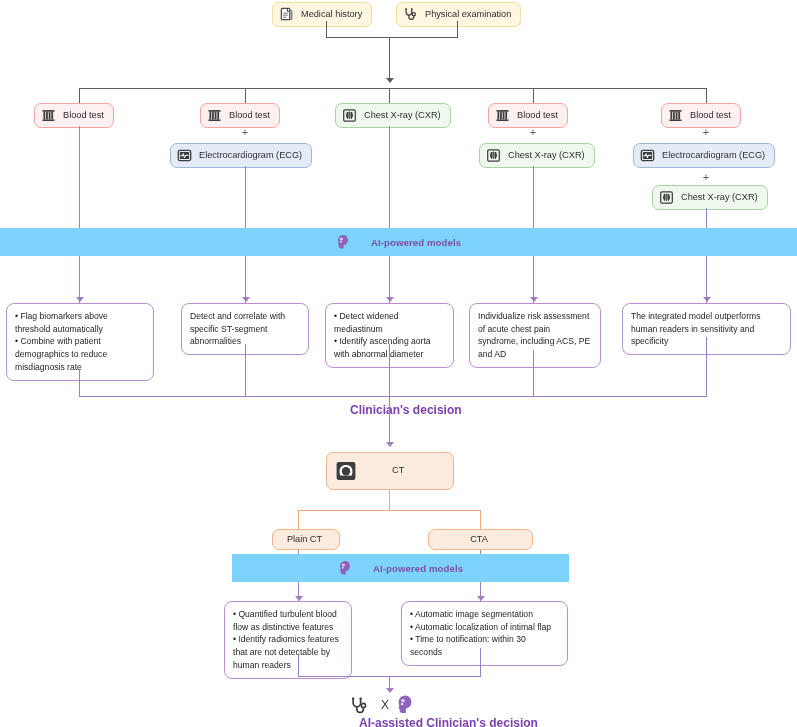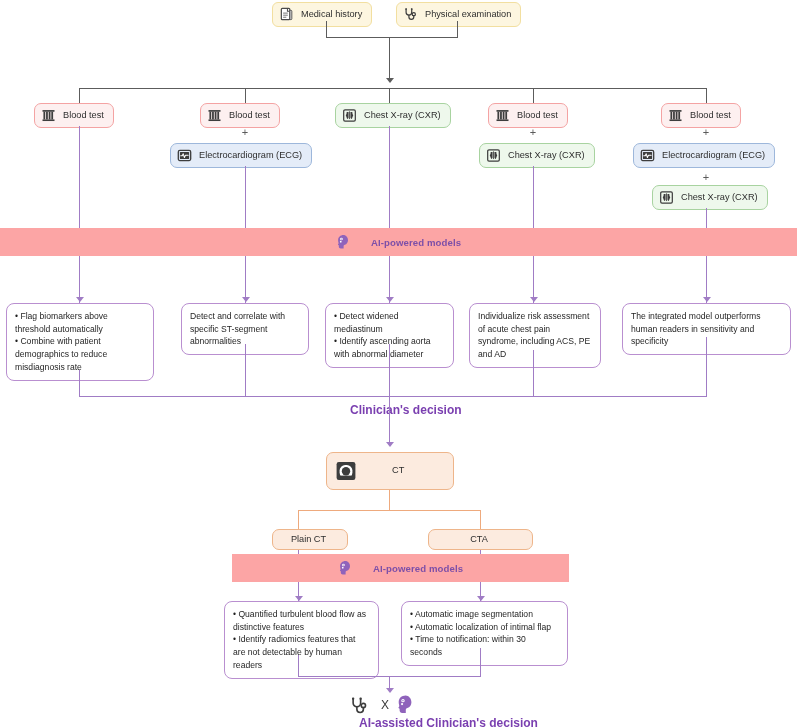--- a/index.html
+++ b/index.html
@@ -60,21 +60,21 @@
     padding:6px 8px;
     font-size:8.6px;
     line-height:1.48;
     color:#1f1f1f;
   }
   .outcome div { white-space: pre-line; }
 
   
   .aiband {
     position:absolute;
-    background:#fca5a5;
+    background:#7dd3fc;
     display:flex;
     align-items:center;
     justify-content:center;
     gap:21px;
   }
   .aiband .aitxt {
     font-size:9.6px;
     font-weight:bold;
     color:#7d4fa8;
     letter-spacing:.1px;
@@ -326,21 +326,21 @@
         </svg>
     </span>
     <span class="lbl" style="margin-left:28px;">CT</span>
   </div>
 
   <div class="ln vl o" style="left:389px; top:490px; height:21px;"></div>
   <div class="ln hl o" style="left:298px; top:510px; width:183px;"></div>
   <div class="ln vl o" style="left:298px; top:510px; height:20px;"></div>
   <div class="ln vl o" style="left:480px; top:510px; height:20px;"></div>
 
-  <div class="chip orange center-label" style="left:272px; top:529px; width:76px; justify-content:center;">
+  <div class="chip orange center-label" style="left:272px; top:529px; width:68px; justify-content:center;">
     <span class="lbl">Plain CT</span>
   </div>
   <div class="chip orange center-label" style="left:428px; top:529px; width:105px; justify-content:center;">
     <span class="lbl">CTA</span>
   </div>
 
   <div class="ln vl p" style="left:298px; top:550px; height:52px;"></div>
   <div class="ln vl p" style="left:480px; top:550px; height:52px;"></div>
   <div class="arw p" style="left:294.6px; top:596px;"></div>
   <div class="arw p" style="left:476.6px; top:596px;"></div>
@@ -350,21 +350,21 @@
       <svg viewBox="0 0 16 18" width="14" height="16">
           <path d="M8.6 1.1C5 1.1 2.4 3.6 2.4 6.9c0 1.5.5 2.4.5 3.4 0 .7-.7 1-.7 1.6 0 .5.5.7 1 .8v1.5c0 1.4.9 2.3 2.3 2.3h3.2v-2.7c0-.9.5-1.3 1.4-1.6 2.2-.7 3.6-2.7 3.6-5.2 0-3.4-2.6-5.9-5.1-5.9z" fill="#8f63bb"></path>
           <circle cx="6.2" cy="5.6" r="1.5" fill="#ffffff"></circle>
           <circle cx="6.2" cy="5.6" r="0.6" fill="#8f63bb"></circle>
           <circle cx="5.4" cy="8.6" r="1.0" fill="#ffffff"></circle>
         </svg>
     </span>
     <span class="aitxt">AI-powered models</span>
   </div>
 
-  <div class="outcome" style="left:224px; top:601px; width:155px;">
+  <div class="outcome" style="left:224px; top:601px; width:128px;">
     <div>• Quantified turbulent blood flow as distinctive features
 • Identify radiomics features that are not detectable by human readers</div>
   </div>
   <div class="outcome" style="left:401px; top:601px; width:167px;">
     <div>• Automatic image segmentation
 • Automatic localization of intimal flap
 • Time to notification: within 30 seconds</div>
   </div>
 
   <div class="ln vl p" style="left:298px; top:655px; height:22px;"></div>

